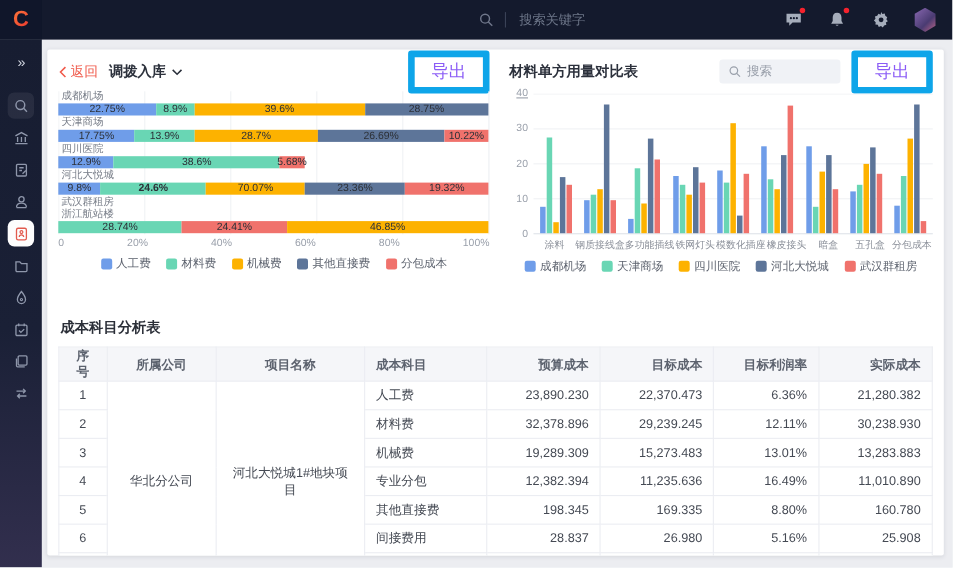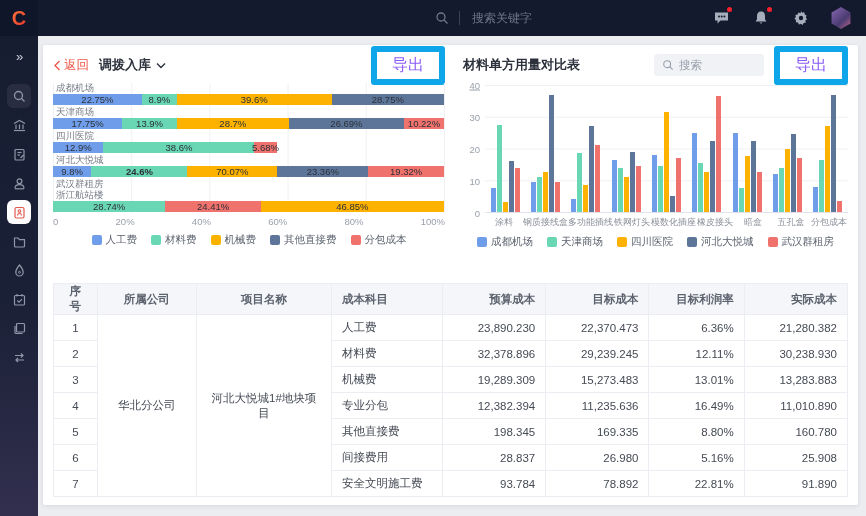--- a/index.html
+++ b/index.html
@@ -426,20 +426,21 @@
               </div>
               <div class="lg-item">
                 <span class="lg-sw" style="background: rgb(240, 114, 108);"></span>
                 <span>武汉群租房</span>
               </div>
             </div>
         </div>
       </div>
 
       <div class="table-section">
+        <div class="tbl-title">成本科目分析表</div>
         <table>
           <colgroup>
             <col style="width:5.5%">
               <col style="width:12.5%">
               <col style="width:17%">
               <col style="width:14%">
             <col style="width:13%">
               <col style="width:13%">
               <col style="width:12%">
               <col style="width:13%">

